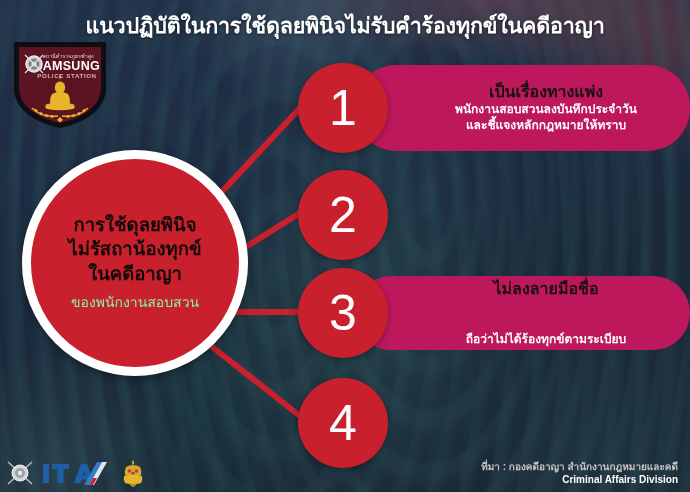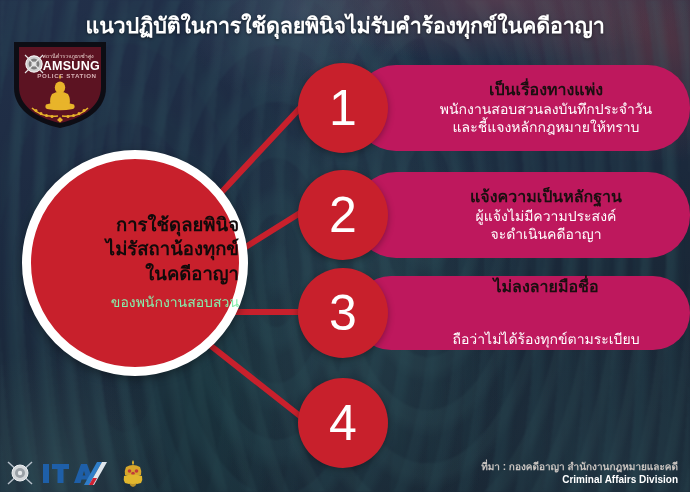--- a/index.html
+++ b/index.html
@@ -76,21 +76,21 @@
   }
 
   
   .hub{
     position:absolute; left:22px; top:150px;
     width:226px; height:226px;
     border-radius:50%;
     background:#c8202c;
     border:9px solid #ffffff;
     display:flex; flex-direction:column;
-    align-items:flex-end; justify-content:center;
+    align-items:center; justify-content:center;
     text-align:center;
     z-index:14;
     box-shadow:0 3px 10px rgba(0,0,0,.35);
   }
   .hub-line{
     color:#120a0a;
     font-size:18.5px;
     font-weight:bold;
     line-height:1.30;
     white-space:nowrap;
@@ -116,22 +116,22 @@
   }
   .pill-head{
     color:#1a0f10;
     font-size:16px;
     font-weight:bold;
     line-height:1.25;
     white-space:nowrap;
   }
   .pill-body{
     color:#ffffff;
-    font-size:14px;
-    font-weight:normal;
+    font-size:12px;
+    font-weight:bold;
     line-height:1.30;
     white-space:nowrap;
   }
   .numdot{
     position:absolute; left:0; top:0;
     width:90px; height:90px;
     border-radius:50%;
     background:#c8202c;
     display:flex; align-items:center; justify-content:center;
     z-index:12;
@@ -238,25 +238,20 @@
       <div class="pill-head">เป็นเรื่องทางแพ่ง</div>
       <div class="pill-body">พนักงานสอบสวนลงบันทึกประจำวัน</div>
       <div class="pill-body">และชี้แจงหลักกฎหมายให้ทราบ</div>
     </div>
     <div class="numdot" style="top:2px;">
       <span>1</span>
     </div>
   </div>
 
   <div class="row" style="left:298px; top:168px; width:392px; height:94px;">
-    <div class="pill" style="width:336px; height:86px; top:4px;">
-      <div class="pill-head">แจ้งความเป็นหลักฐาน</div>
-      <div class="pill-body">ผู้แจ้งไม่มีความประสงค์</div>
-      <div class="pill-body">จะดำเนินคดีอาญา</div>
-    </div>
     <div class="numdot" style="top:2px;">
       <span>2</span>
     </div>
   </div>
 
   <div class="row" style="left:298px; top:272px; width:392px; height:82px;">
     <div class="pill" style="width:336px; height:74px; top:4px;gap:33px;">
       <div class="pill-head">ไม่ลงลายมือชื่อ</div>
       <div class="pill-body">ถือว่าไม่ได้ร้องทุกข์ตามระเบียบ</div>
     </div>

